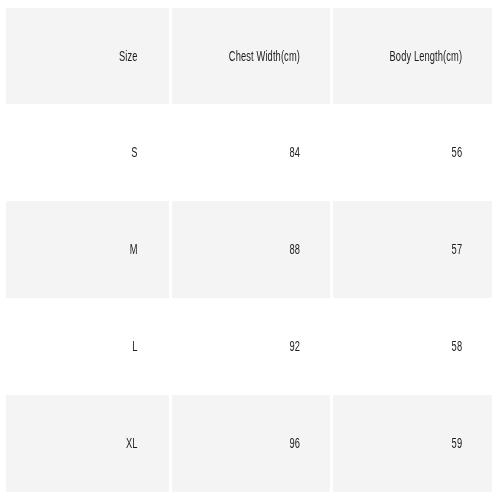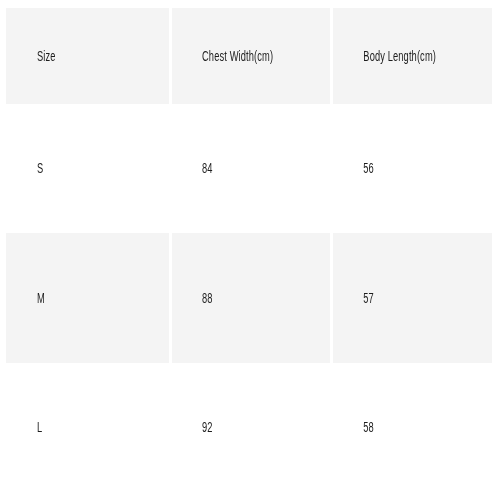--- a/index.html
+++ b/index.html
@@ -41,21 +41,21 @@
 
   .chart-row.shaded > .cell {
     background: #f4f4f4;
   }
 
   .chart-row.plain > .cell {
     background: #ffffff;
   }
 
   .cell {
-    text-align: left;
+    text-align: right;
     vertical-align: middle;
     padding: 0;
     border: none;
     border-left: 3px solid #ffffff;
     border-right: 3px solid #ffffff;
     color: #1d1d1d;
     line-height: 1.1;
   }
 
   .cell.first { border-left: 0; }
@@ -132,15 +132,26 @@
           <span class="cell-inner">L</span>
         </td>
         <td class="cell">
           <span class="cell-inner">92</span>
         </td>
         <td class="cell last">
           <span class="cell-inner">58</span>
         </td>
       </tr>
 
+      <tr class="chart-row row-data shaded">
+        <td class="cell first">
+          <span class="cell-inner">XL</span>
+        </td>
+        <td class="cell">
+          <span class="cell-inner">96</span>
+        </td>
+        <td class="cell last">
+          <span class="cell-inner">59</span>
+        </td>
+      </tr>
     </tbody>
   </table>
 </div>
 
 </body></html>

